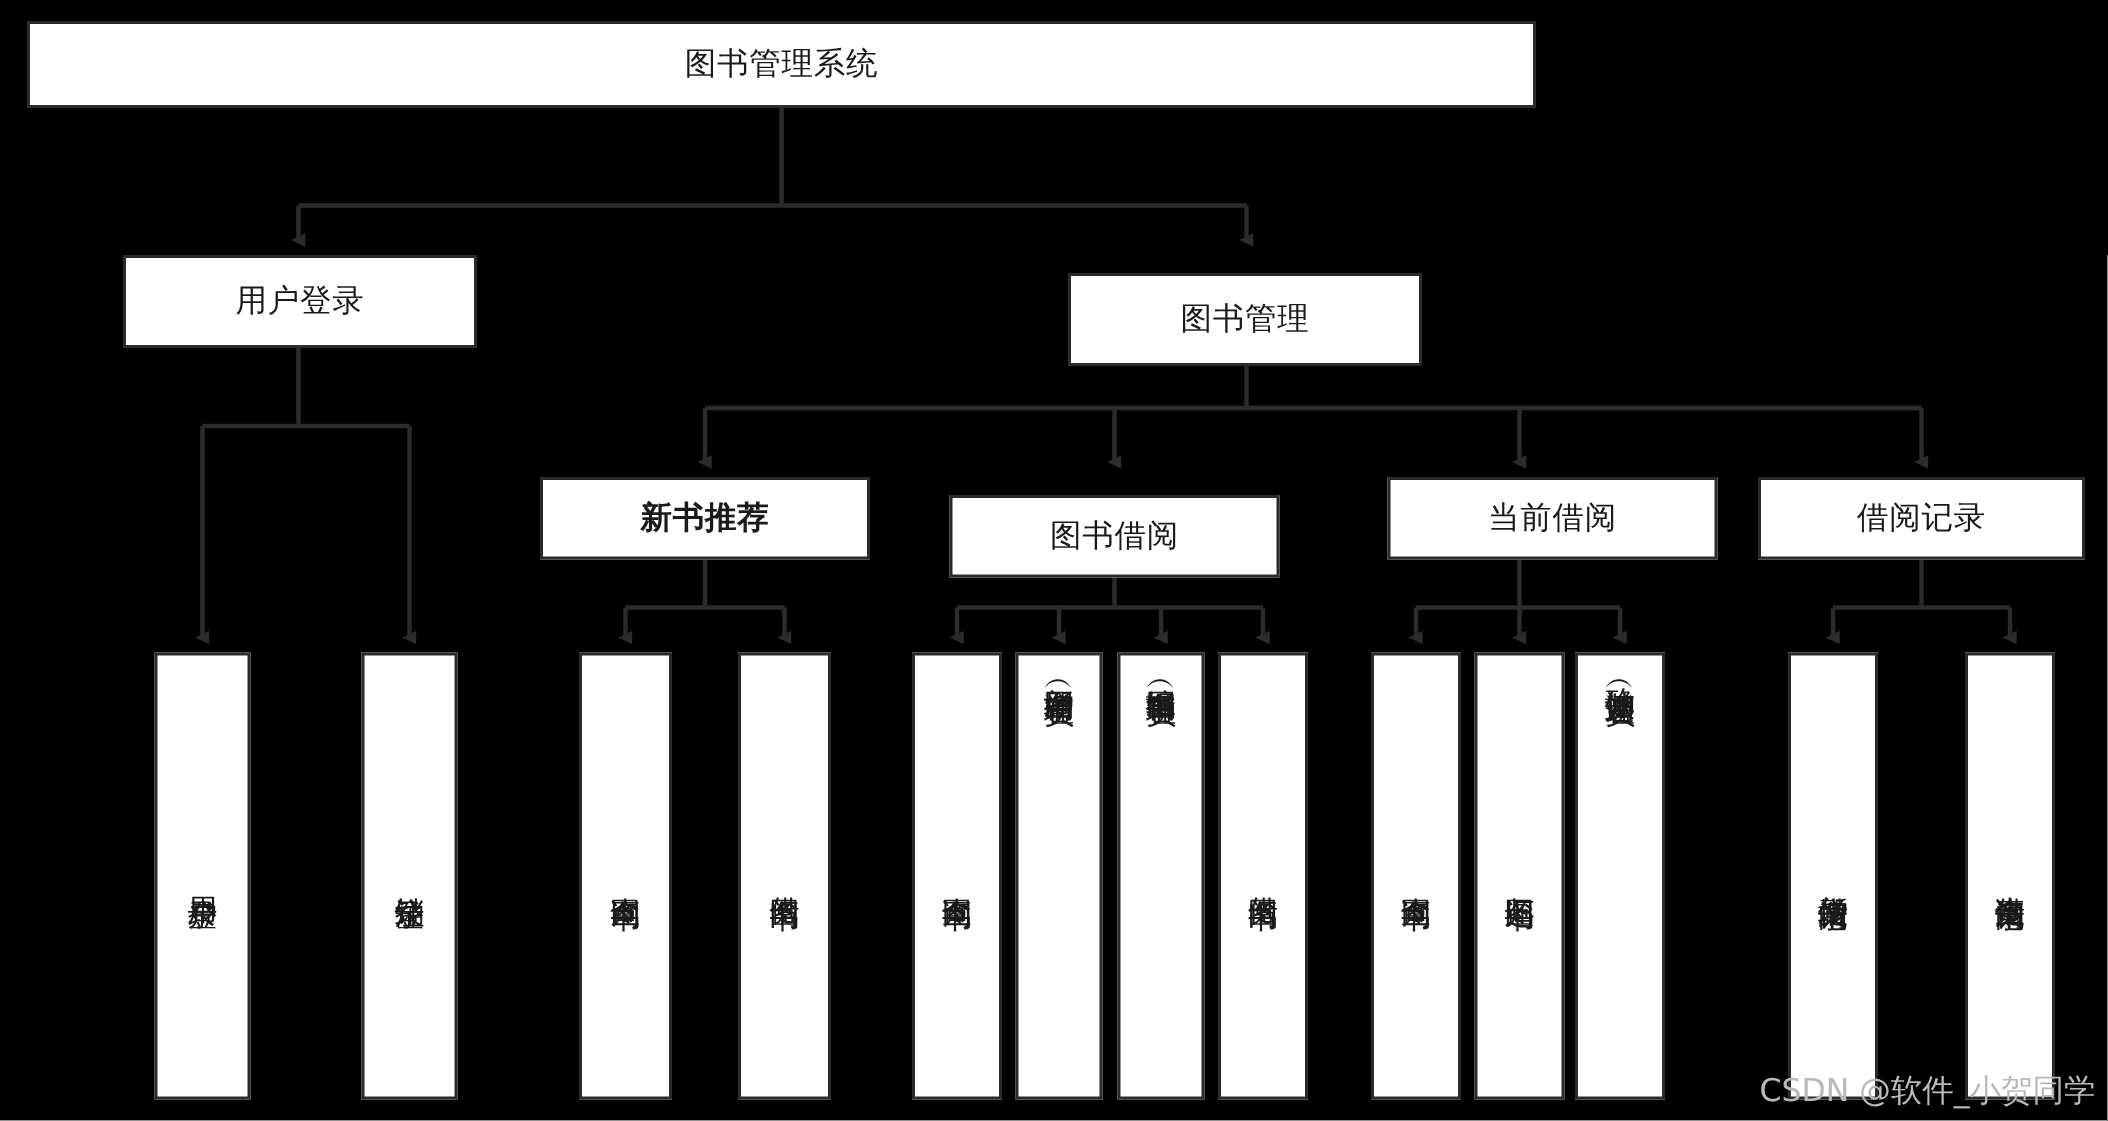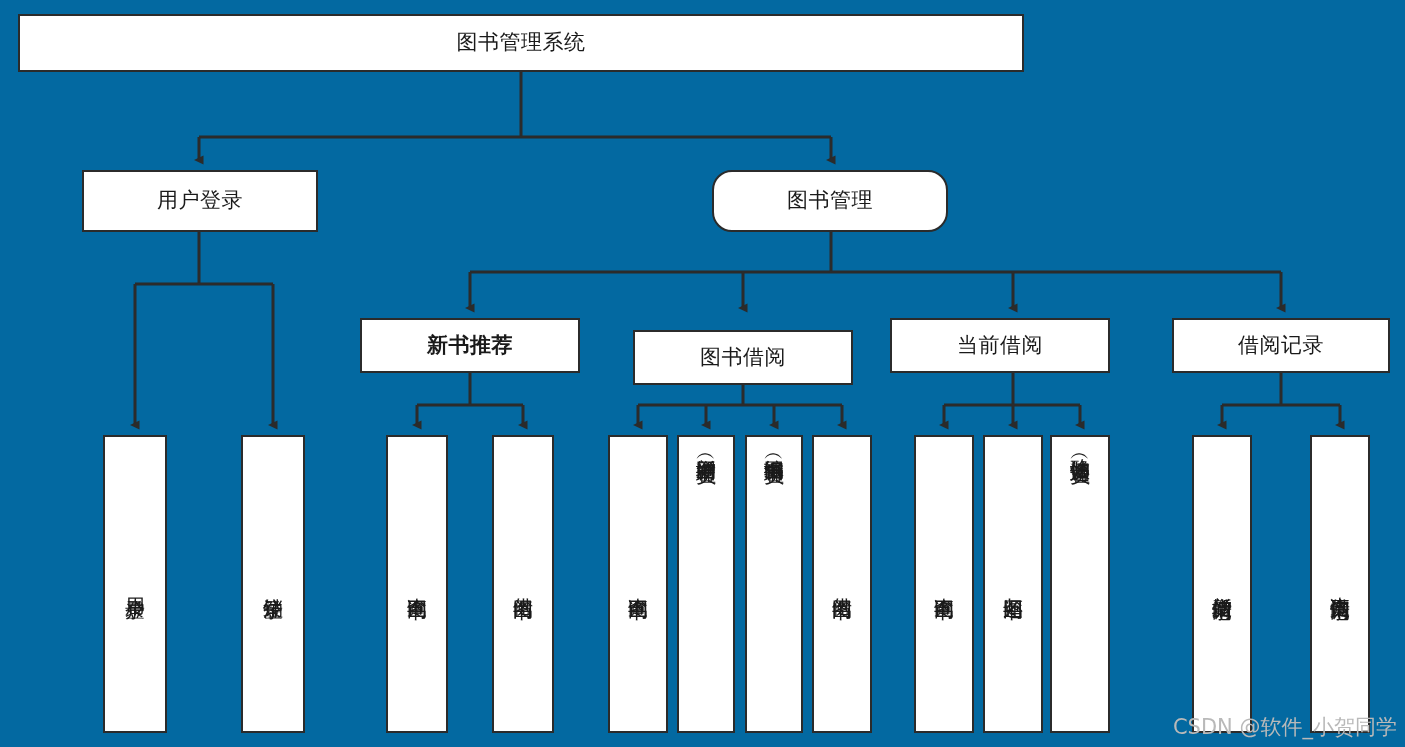--- a/index.html
+++ b/index.html
@@ -7,21 +7,21 @@
     padding: 0;
     background: #ffffff;
   }
   body {
     font-family: "DejaVu Sans", "Liberation Sans", sans-serif;
   }
   #diagram-root {
     position: relative;
     width: 1405px;
     height: 747px;
-    background: #0369a1;
+    background: #000000;
     overflow: hidden;
   }
   #edge-layer {
     position: absolute;
     left: 0;
     top: 0;
     width: 1405px;
     height: 747px;
   }
   .node {
@@ -126,33 +126,33 @@
   </svg>
 
   <div class="node" style="left:18px; top:14px; width:1006px; height:58px;">
     <span class="node-label-h">图书管理系统</span>
   </div>
 
   <div class="node" style="left:82px; top:170px; width:236px; height:62px;">
     <span class="node-label-h">用户登录</span>
   </div>
 
-  <div class="node" style="left:712px; top:170px; width:236px; height:62px;border-radius:20px;">
+  <div class="node" style="left:712px; top:182px; width:236px; height:62px;">
     <span class="node-label-h">图书管理</span>
   </div>
 
   <div class="node" style="left:360px; top:318px; width:220px; height:55px;font-weight:bold;">
     <span class="node-label-h">新书推荐</span>
   </div>
 
   <div class="node" style="left:633px; top:318px; width:220px; height:55px;margin-top:12px;">
     <span class="node-label-h">图书借阅</span>
   </div>
 
-  <div class="node" style="left:890px; top:318px; width:220px; height:55px;">
+  <div class="node" style="left:925px; top:318px; width:220px; height:55px;">
     <span class="node-label-h">当前借阅</span>
   </div>
 
   <div class="node" style="left:1172px; top:318px; width:218px; height:55px;">
     <span class="node-label-h">借阅记录</span>
   </div>
 
   <div class="node vertical mid" style="left:103px; top:435px; width:64px; height:298px;">
     <span class="node-label-v">用户登录</span>
   </div>

